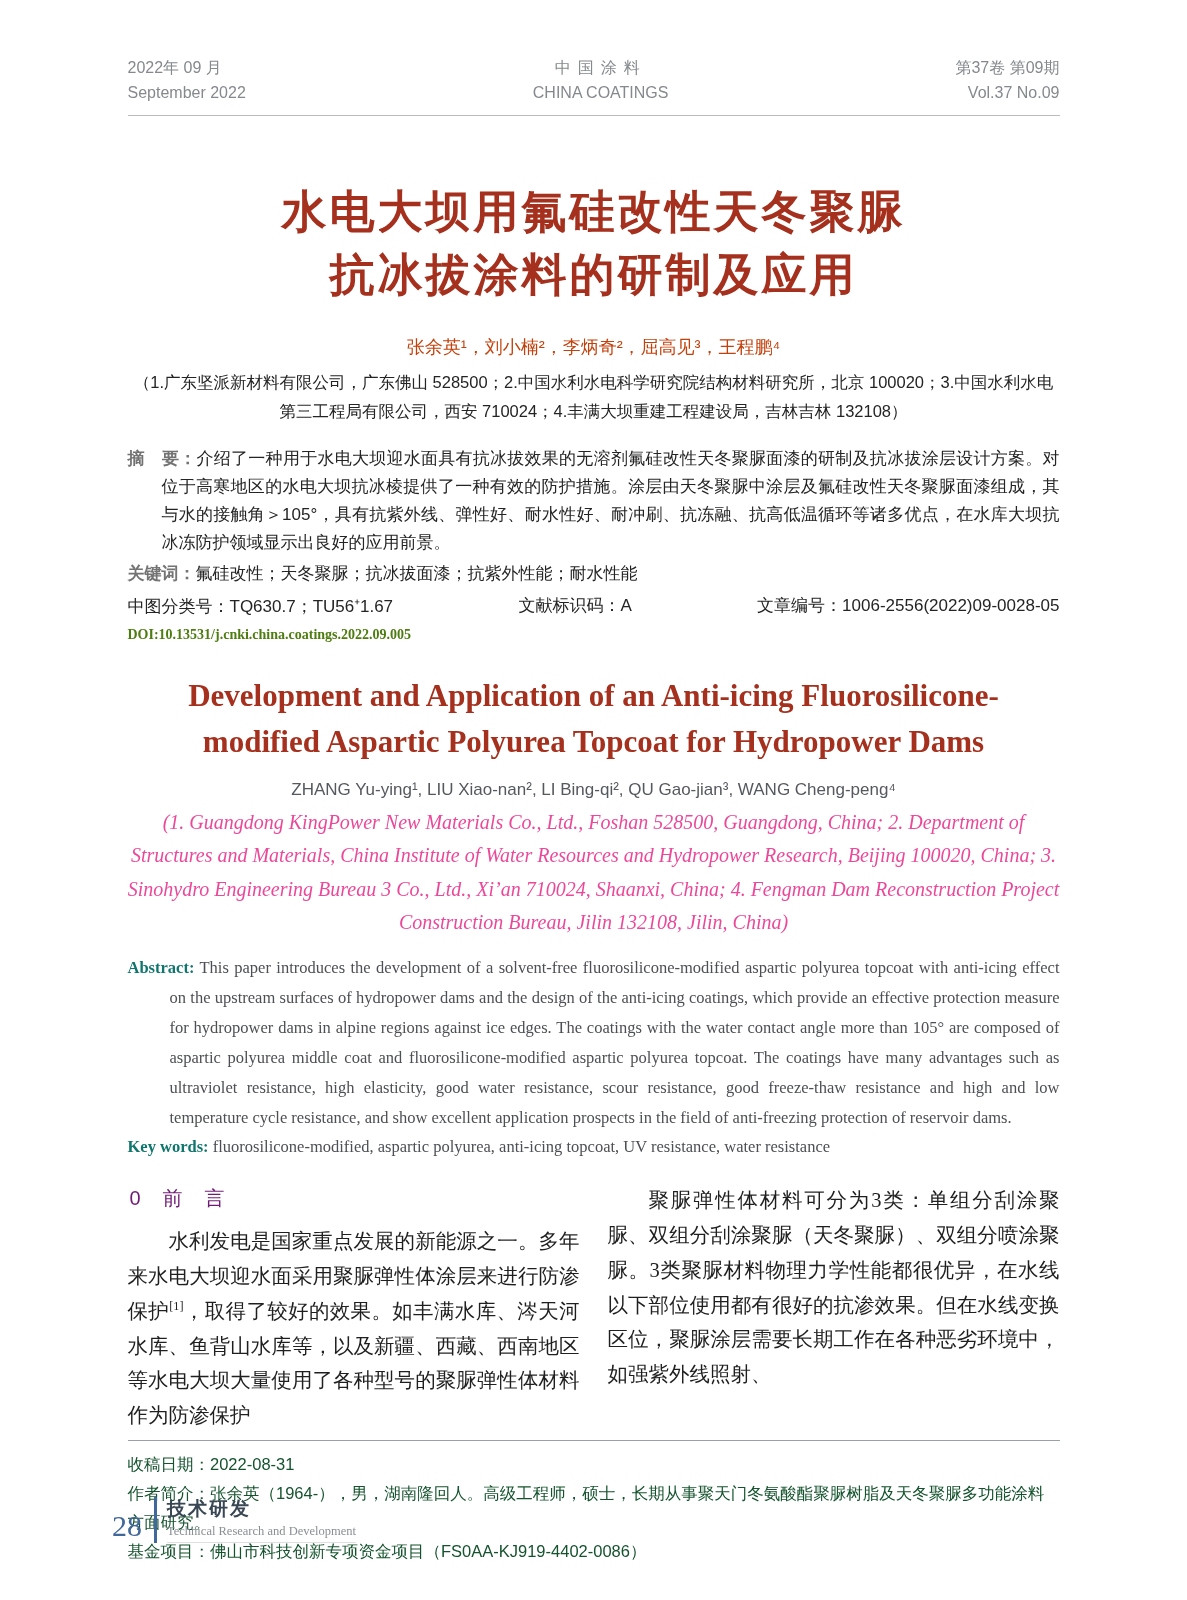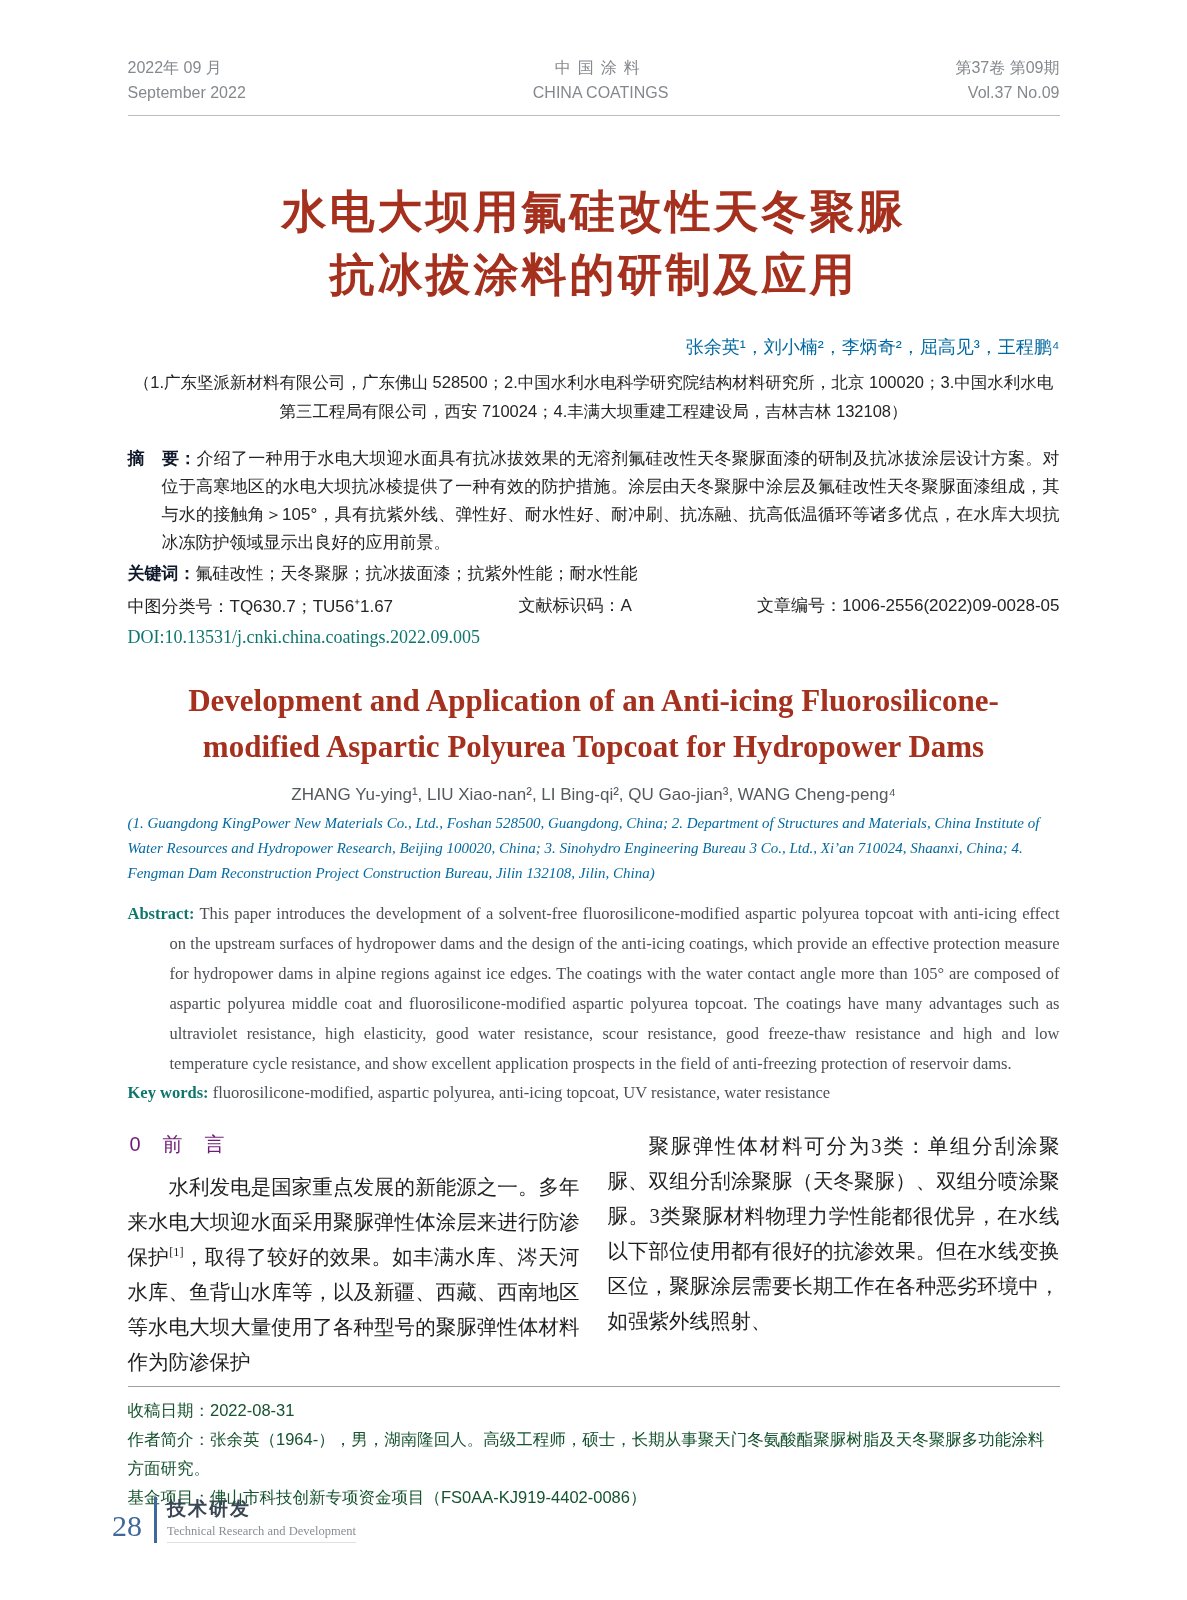--- a/index.html
+++ b/index.html
@@ -29,40 +29,40 @@
   .h-col.right{text-align:right;}
   .h-cn-spaced{letter-spacing:7px;}
   .header-rule{border-top:1.5px solid #b9bdc0;margin-top:9px;}
 
   
   .title-cn{
     margin:64px 0 0 0;text-align:center;
     font-size:45px;font-weight:900;color:var(--red);
     line-height:1.42;letter-spacing:3px;
   }
-  .authors-cn{margin-top:28px;text-align:right;font-size:18px;color:#0369a1;}
+  .authors-cn{margin-top:28px;text-align:center;font-size:18px;color:#c2410c;}
   .affil-cn{margin-top:9px;text-align:center;font-size:16.5px;line-height:1.72;color:#242424;}
 
   
   .cn-abstract{margin-top:20px;font-size:17px;line-height:1.64;text-align:justify;color:#242424;
                padding-left:34px;text-indent:-34px;}
-  .lab{font-weight:700;color:#0f172a;}
+  .lab{font-weight:700;color:#737373;}
   .kw-cn{margin-top:5px;font-size:17px;color:#242424;}
   .clc-row{margin-top:9px;display:flex;justify-content:space-between;font-size:17px;color:#242424;}
-  .doi{margin-top:9px;font-size:18px;font-family:"Liberation Serif", serif;color:#0f766e;}
+  .doi{margin-top:9px;font-size:14px;font-family:"Liberation Serif", serif;color:#4d7c0f;font-weight:bold;}
 
   
   .title-en{
     margin:30px 0 0 0;text-align:center;
     font-family:"Liberation Serif", serif;
     font-size:31px;font-weight:700;color:var(--red);line-height:1.5;
   }
   .authors-en{margin-top:14px;text-align:center;font-size:17px;color:#55595e;}
-  .affil-en{margin-top:6px;text-align:left;font-family:"Liberation Serif", serif;
-            font-style:italic;font-size:15px;line-height:1.68;color:#0369a1;}
+  .affil-en{margin-top:6px;text-align:center;font-family:"Liberation Serif", serif;
+            font-style:italic;font-size:20px;line-height:1.68;color:#ec4899;}
   .en-abstract{margin-top:13px;font-family:"Liberation Serif", serif;font-size:16.5px;
                line-height:1.82;text-align:justify;color:var(--en-gray);
                padding-left:42px;text-indent:-42px;}
   .en-lab{font-weight:700;font-style:normal;color:#0f766e;font-family:"Liberation Serif", serif;}
   .kw-en{margin-top:4px;font-family:"Liberation Serif", serif;font-size:16.5px;color:var(--en-gray);}
 
   
   .columns{display:flex;gap:28px;margin-top:26px;}
   .col{flex:1;min-width:0;}
   .sec-head{margin:2px 0 12px 2px;font-size:20px;font-weight:400;color:#701a75;letter-spacing:1px;}

